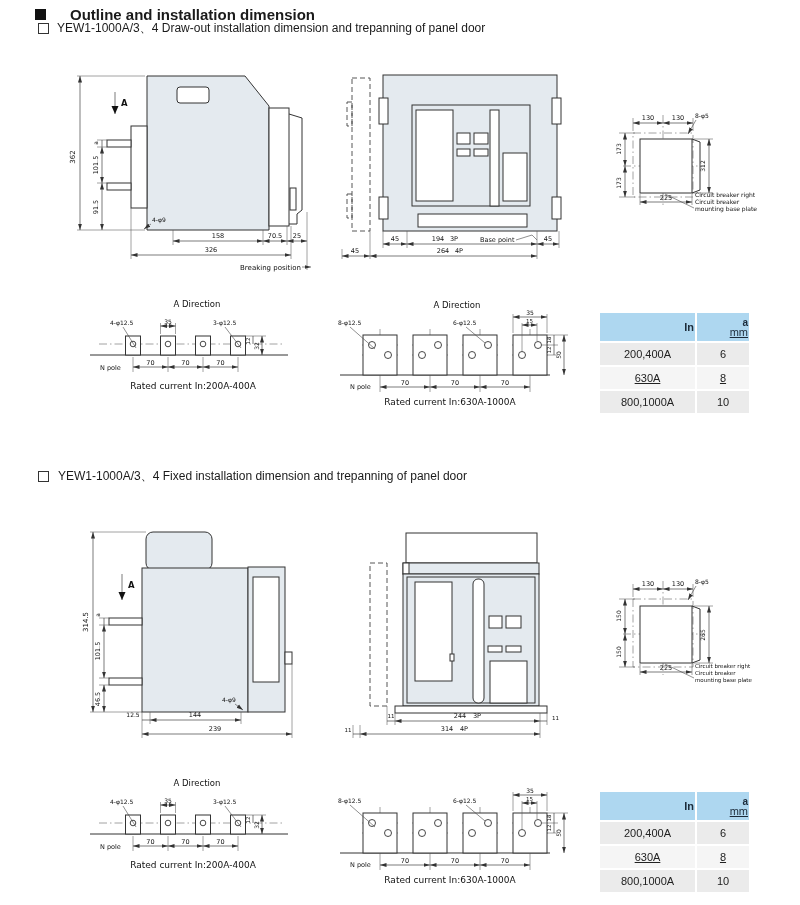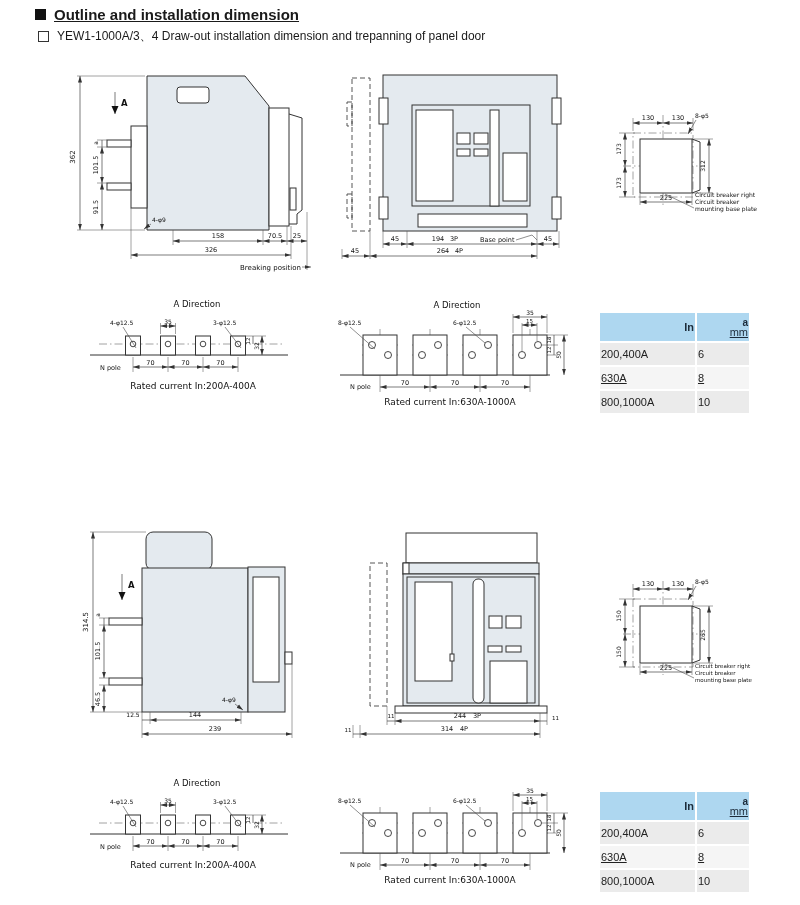--- a/index.html
+++ b/index.html
@@ -1,43 +1,43 @@
 <!DOCTYPE html>
 <html style="--drawing-fill: #e4eaef; --table-header-bg: #aed7f0; --table-header-text: #1c2b3a; --table-row-bg: #ebebeb; --table-row-alt-bg: #f5f5f5;"><head>
 <meta charset="utf-8">
 <style>
   html,body{margin:0;padding:0;background:#fff;}
   .page{position:relative;width:800px;height:905px;background:#fff;overflow:hidden;
         font-family:"Liberation Sans",sans-serif;color:#1a1a1a;}
-  .h-main{position:absolute;left:35px;top:6px;display:flex;align-items:center;gap:8px;
-          font-size:15px;font-weight:bold;text-decoration:underline;}
+  .h-main{position:absolute;left:35px;top:6px;display:flex;align-items:center;gap:24px;
+          font-size:15px;font-weight:bold;}
   .sq-f{width:11px;height:11px;background:#111;display:inline-block;}
   .h-sub{position:absolute;left:38px;display:flex;align-items:center;gap:9px;font-size:12px;}
   .sq-o{width:9px;height:9px;border:1.2px solid #333;display:inline-block;background:#fff;}
-  .h-sub1{top:28px;gap:8px;} .h-sub2{top:468px;}
+  .h-sub1{top:20px;gap:8px;} .h-sub2{top:468px;}
   svg.drw{position:absolute;overflow:visible;}
   svg text{font-family:"DejaVu Sans",sans-serif;fill:#111;}
   .t5{font-size:5.5px;} .t6{font-size:6px;} .t65{font-size:6.5px;} .t7{font-size:7px;}
   .t8{font-size:8.5px;} .t9{font-size:9px;}
   .body{fill:var(--drawing-fill,#e4eaef);stroke:#333;stroke-width:1;}
   .wh{fill:#fff;stroke:#333;stroke-width:1;}
   .ln{fill:none;stroke:#333;stroke-width:1;}
   .dash{fill:none;stroke:#444;stroke-width:0.9;stroke-dasharray:5 3;}
   .dim{fill:none;stroke:#444;stroke-width:0.7;}
   .ext{fill:none;stroke:#555;stroke-width:0.55;}
   .cl{fill:none;stroke:#555;stroke-width:0.55;stroke-dasharray:8 3 1.5 3;}
   .hol{fill:#fff;stroke:#333;stroke-width:0.9;}
   .thin{fill:none;stroke:#444;stroke-width:0.6;}
   table.spec{position:absolute;border-collapse:separate;border-spacing:2px 2px;
              font-size:11px;color:#222;}
   table.spec th{background:var(--table-header-bg,#aed7f0);color:var(--table-header-text,#1c2b3a);
                 font-weight:bold;height:26px;text-align:right;font-size:11px;}
   table.spec th .u1{font-size:10px;line-height:10px;}
   table.spec th .u2{font-size:11px;line-height:9px;font-weight:normal;text-decoration:underline;}
-  table.spec td{background:var(--table-row-bg,#ebebeb);height:20px;text-align:left;margin-top:36px;}
+  table.spec td{background:var(--table-row-bg,#ebebeb);height:20px;text-align:center;margin-top:36px;}
   table.spec tr.alt td{background:var(--table-row-alt-bg,#f5f5f5);text-decoration:underline;}
   table.spec .c1{width:93px;} table.spec .c2{width:50px;}
 </style>
 </head>
 <body>
 
 <div class="page">
 
   <svg width="0" height="0" style="position:absolute">
     <defs>
@@ -320,20 +320,24 @@
         <td>630A</td>
         <td>8</td>
       </tr>
       <tr>
         <td>800,1000A</td>
         <td>10</td>
       </tr>
     </tbody>
   </table>
 
+  <div class="h-sub h-sub2">
+    <span class="sq-o"></span>
+    <span>YEW1-1000A/3、4 Fixed installation dimension and trepanning of panel door</span>
+  </div>
 
   <svg class="drw" style="left:55px;top:512px" width="270" height="245" viewBox="0 0 270 245">
     <g>
       <line class="ext" x1="91" y1="20" x2="35" y2="20"></line>
       <line class="ext" x1="87" y1="200" x2="35" y2="200"></line>
       <line class="dim" x1="38" y1="20" x2="38" y2="200" marker-start="url(#as)" marker-end="url(#ae)"></line>
     </g>
     <rect class="body" x="91" y="20" width="66" height="38" rx="7"></rect>
     <rect class="body" x="87" y="56" width="106" height="144"></rect>
     <rect class="body" x="193" y="55" width="37" height="145"></rect>

